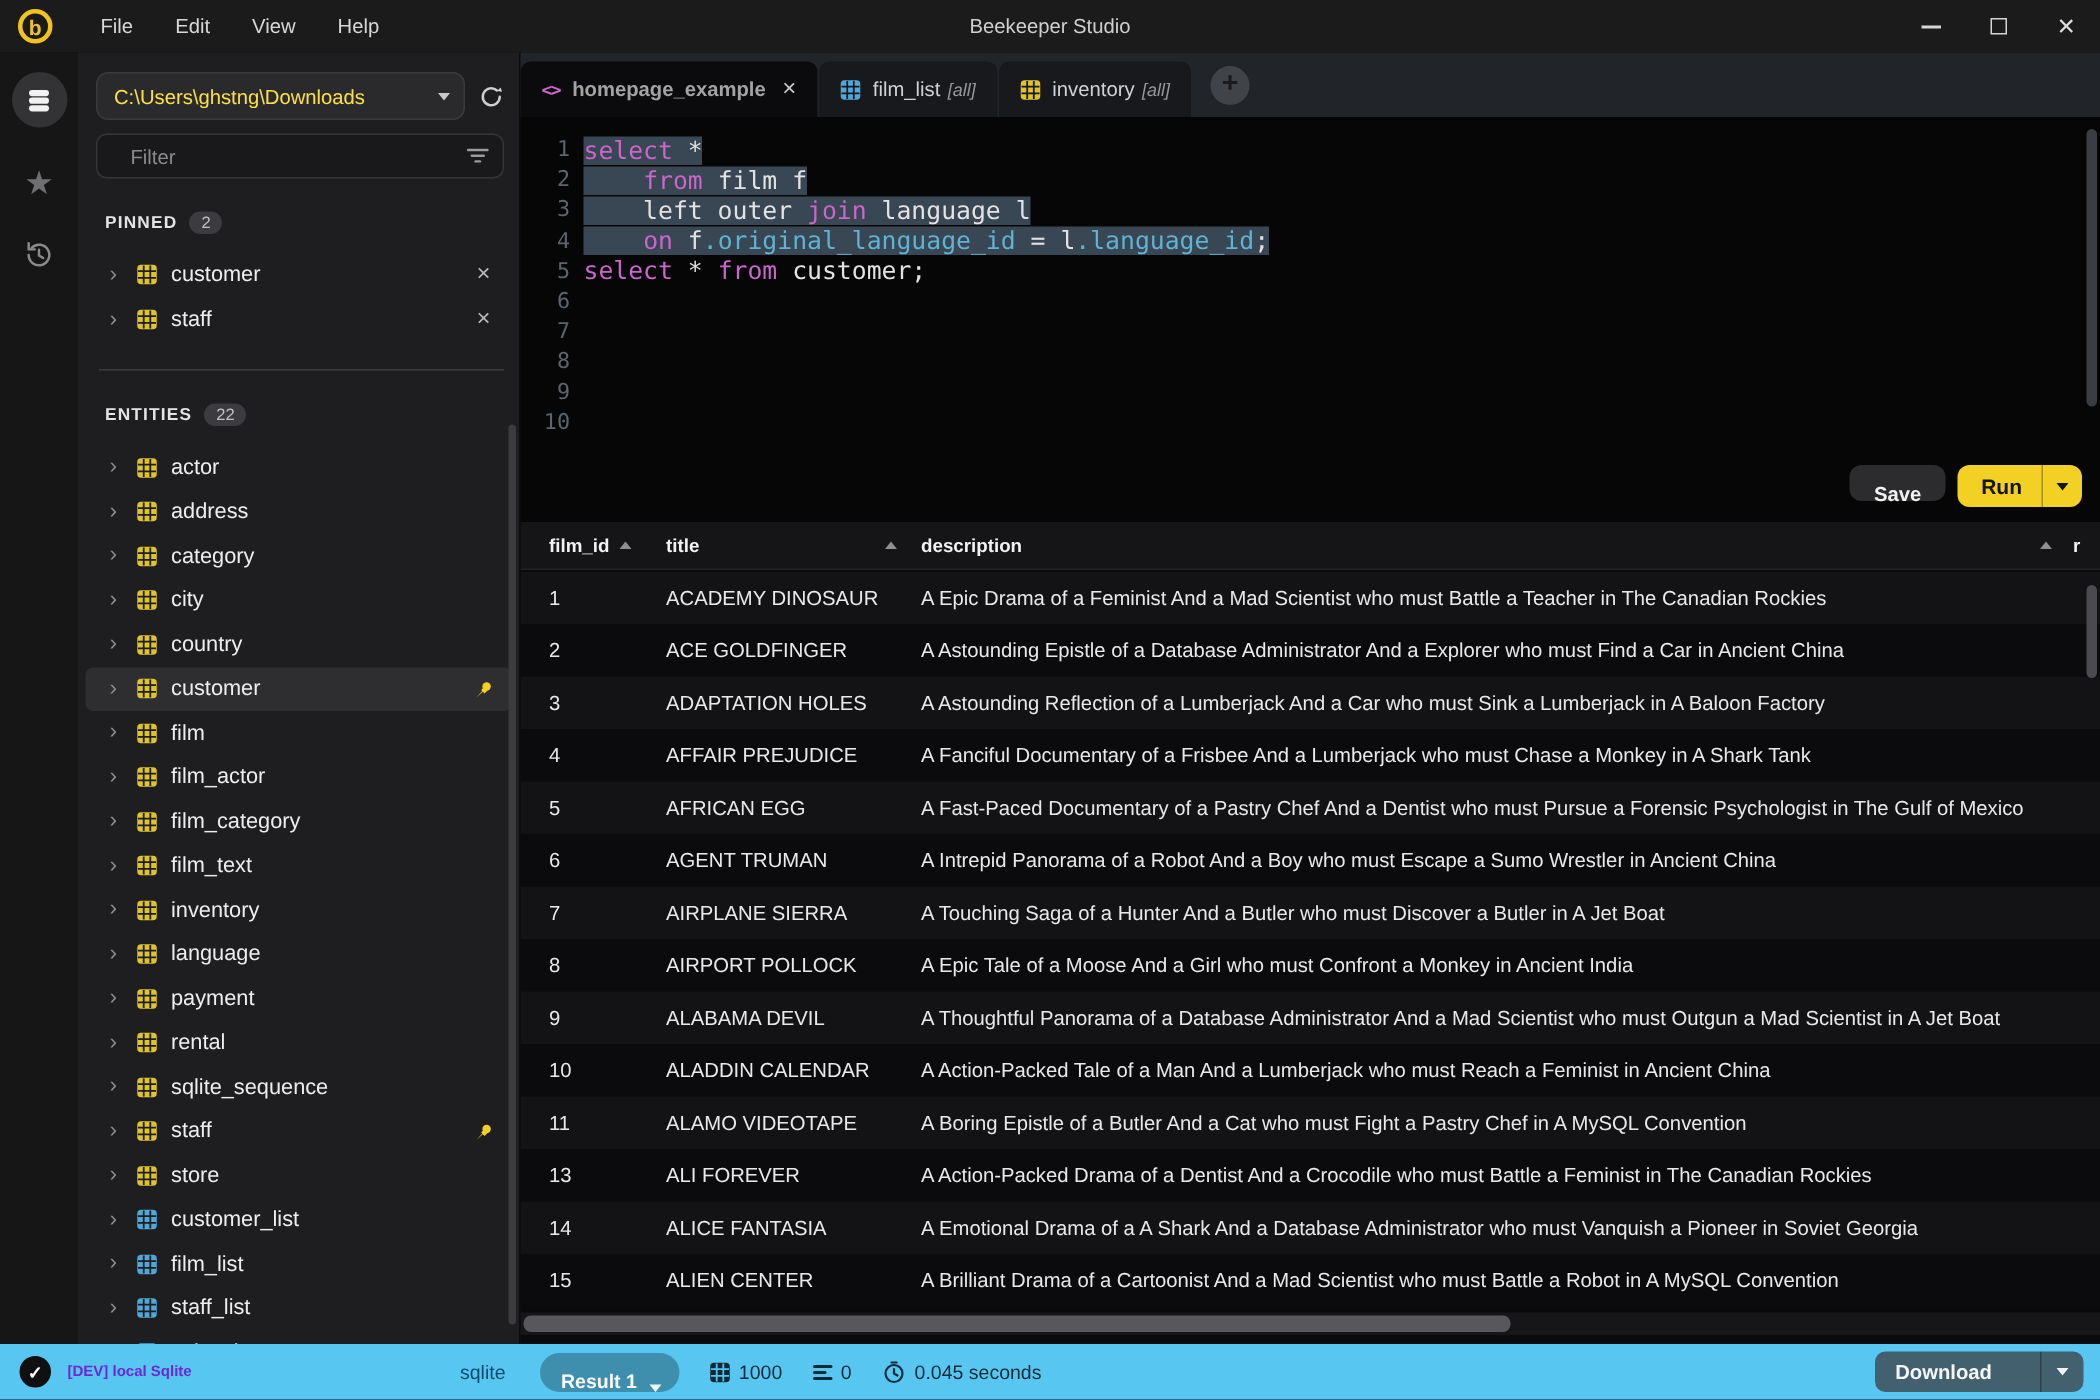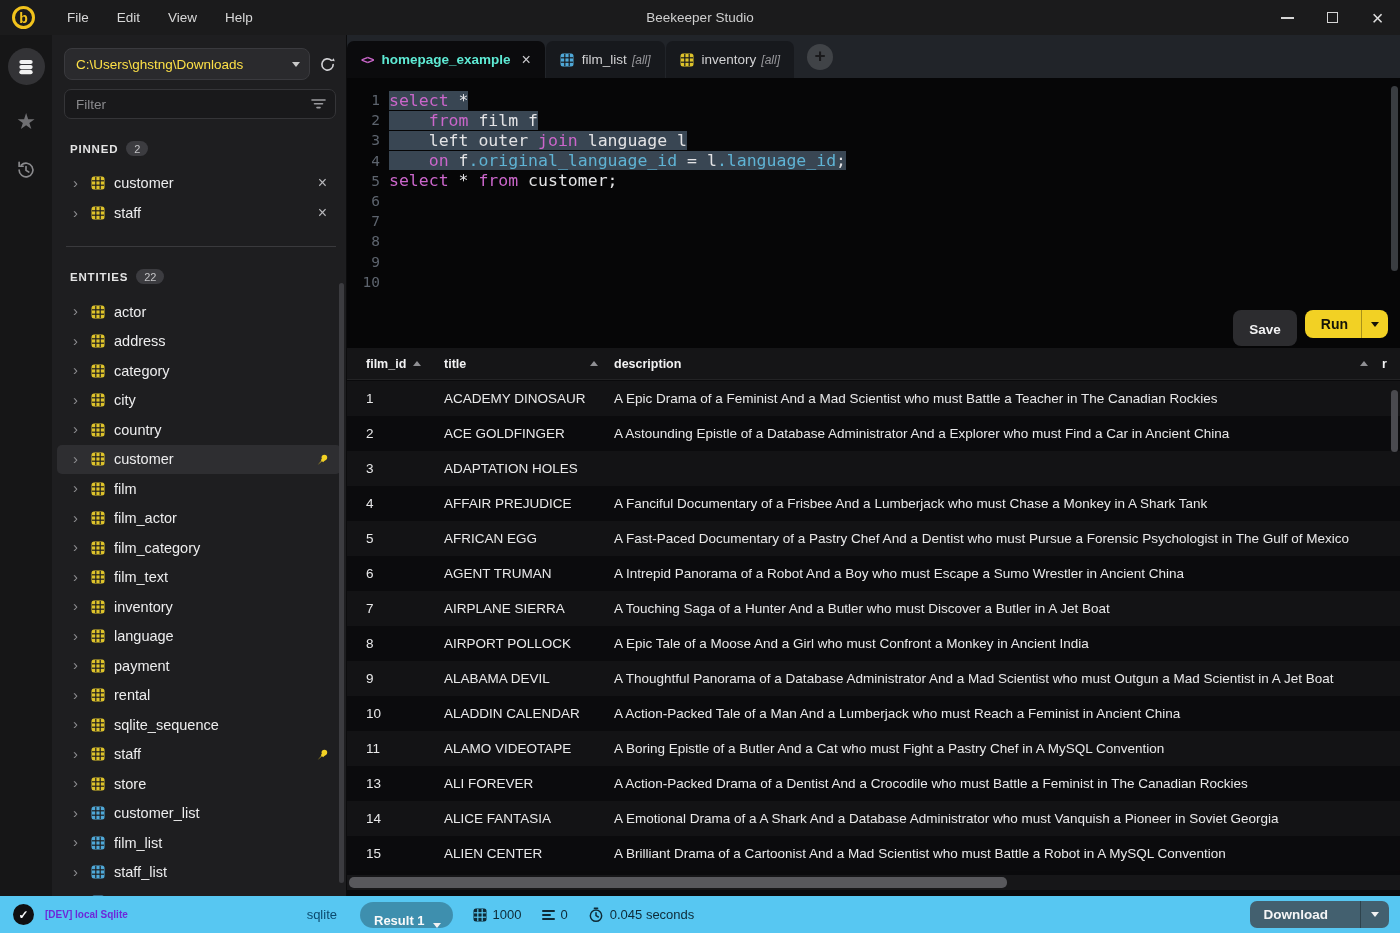--- a/index.html
+++ b/index.html
@@ -35,21 +35,21 @@
     border-right:1px solid #0c0c0d; }
   .conn-row { display:flex; align-items:center; margin:13px 10px 0 12px; }
   .conn-select { flex:1; height:32px; background:#2a2a2d; border:1px solid #3a3a3e; border-radius:8px;
     display:flex; align-items:center; padding:0 9px 0 11px; overflow:hidden; }
   .conn-value { color:#fde047; font-size:13.5px; white-space:nowrap; overflow:hidden; flex:1; }
   .caret { width:0; height:0; border-left:4px solid transparent; border-right:4px solid transparent;
     border-top:5px solid #c9c9c9; flex:none; margin-left:6px; }
   .refresh-btn { margin-left:9px; display:flex; }
   .filter-row { position:relative; margin:9px 10px 0 12px; }
   .filter-input { width:100%; height:30px; background:#19191b; border:1px solid #353538; border-radius:7px;
-    color:#e6e6e6; font-size:13.5px; padding:0 30px 0 11px; outline:none; font-family:"Liberation Sans",sans-serif; }
+    color:#e6e6e6; font-size:13.5px; padding:0 30px 0 22px; outline:none; font-family:"Liberation Sans",sans-serif; }
   .filter-input::placeholder { color:#8b8b8e; }
   .filter-icon { position:absolute; right:10px; top:8px; }
 
   .section-header { display:flex; align-items:center; margin:22px 14px 0 18px; }
   .section-label { color:#e4e4e4; font-size:11.5px; font-weight:bold; letter-spacing:.8px; }
   .badge { background:#3c3c40; color:#c3c3c6; font-size:11px; border-radius:9px; padding:1.5px 8px; margin-left:8px; }
   .divider { height:1px; background:#3a3a3d; margin:18px 10px 0 14px; }
 
   .ent-item { height:29.5px; display:flex; align-items:center; padding:0 12px 0 16px;
     margin:0 5px; border-radius:5px; }
@@ -65,41 +65,41 @@
   
   .main { position:absolute; top:35px; left:347px; right:0; bottom:37px; background:#0a0a0c; }
   .tabbar { position:absolute; top:0; left:0; right:0; height:43px; background:#212429;
     display:flex; align-items:flex-end; }
   .tab { height:37px; display:flex; align-items:center; padding:0 14px; background:#17191d;
     margin-right:1px; border-radius:7px 7px 0 0; }
   .tab.active { background:#0b0b0d; }
   .tab-icon-code { font-family:"DejaVu Sans Mono",monospace; font-size:12px; font-weight:bold; letter-spacing:-1px; margin-right:8px; }
   .tab .ent-icon { margin:0 8px 0 0; }
   .tab-label { font-size:13.5px; color:#d2d2d4; }
-  .tab.active .tab-label { color:#5eead4; font-weight:bold; }
+  .tab.active .tab-label { color:#a3a3a3; font-weight:bold; }
   .tab-suffix { font-size:12px; font-style:italic; color:#97979b; margin-left:5px; }
   .tab-close { color:#c9c9cc; font-size:16px; margin-left:11px; }
   .tab-plus { width:26px; height:26px; border-radius:50%; background:#404347; color:#1a1a1c;
     font-size:19px; font-weight:bold; display:flex; align-items:center; justify-content:center;
     align-self:center; margin-left:12px; line-height:1; padding-bottom:2px; }
 
   
   .editor { position:absolute; top:43px; left:0; right:0; height:270px; background:#060607;
     font-family:"DejaVu Sans Mono",monospace; padding-top:12px; }
   .code-line { display:flex; height:20.2px; align-items:center; }
   .ln { width:33px; text-align:right; color:#5d646e; font-size:14.5px; flex:none; }
   .code-text { margin-left:9px; font-size:16.5px; white-space:pre; }
   .code-text.sel { background:#394653; }
   .tk-kw { color:#cb66cb; }
   .tk-pl { color:#e3e3e5; }
   .tk-fd { color:#5fb3d4; }
   .ed-scroll { position:absolute; right:2px; top:8px; width:7px; height:185px; background:#3a3d41; border-radius:4px; }
   .actions { position:absolute; right:12px; top:275px; display:flex; gap:8px; }
   .btn-save { background:#2c2c2f; color:#f2f2f3; font-size:13.5px; font-weight:bold;
-    border:none; border-radius:8px; padding:12px 16px; height:36px; font-family:"Liberation Sans",sans-serif; }
+    border:none; border-radius:8px; padding:12px 16px; height:24px; font-family:"Liberation Sans",sans-serif; }
   .btn-run { display:flex; align-items:center; background:#f2d124; border-radius:8px; height:28px; overflow:hidden; }
   .btn-run-label { color:#151408; font-size:14px; font-weight:bold; padding:0 13px 0 16px; }
   .btn-run-caret { border-left:1px solid rgba(0,0,0,.3); padding:0 9px; height:100%; display:flex; align-items:center; }
   .caret-dark { width:0; height:0; border-left:4px solid transparent; border-right:4px solid transparent;
     border-top:5px solid #151408; }
 
   
   .rtable { position:absolute; top:313px; left:0; right:0; bottom:3px; overflow:hidden; }
   .thead { height:32px; background:#151517; display:flex; align-items:center;
     border-bottom:1px solid #232325; color:#f2f2f3; font-size:12.5px; font-weight:bold; }
@@ -717,20 +717,21 @@
           </div>
           <div class="trow">
             <div class="col-id">2</div>
             <div class="col-title">ACE GOLDFINGER</div>
             <div class="col-desc">A Astounding Epistle of a Database Administrator And a Explorer who must Find a Car in Ancient China</div>
             <div class="col-part"></div>
           </div>
           <div class="trow">
             <div class="col-id">3</div>
             <div class="col-title">ADAPTATION HOLES</div>
+            <div class="col-desc">A Astounding Reflection of a Lumberjack And a Car who must Sink a Lumberjack in A Baloon Factory</div>
             <div class="col-part"></div>
           </div>
           <div class="trow">
             <div class="col-id">4</div>
             <div class="col-title">AFFAIR PREJUDICE</div>
             <div class="col-desc">A Fanciful Documentary of a Frisbee And a Lumberjack who must Chase a Monkey in A Shark Tank</div>
             <div class="col-part"></div>
           </div>
           <div class="trow">
             <div class="col-id">5</div>

